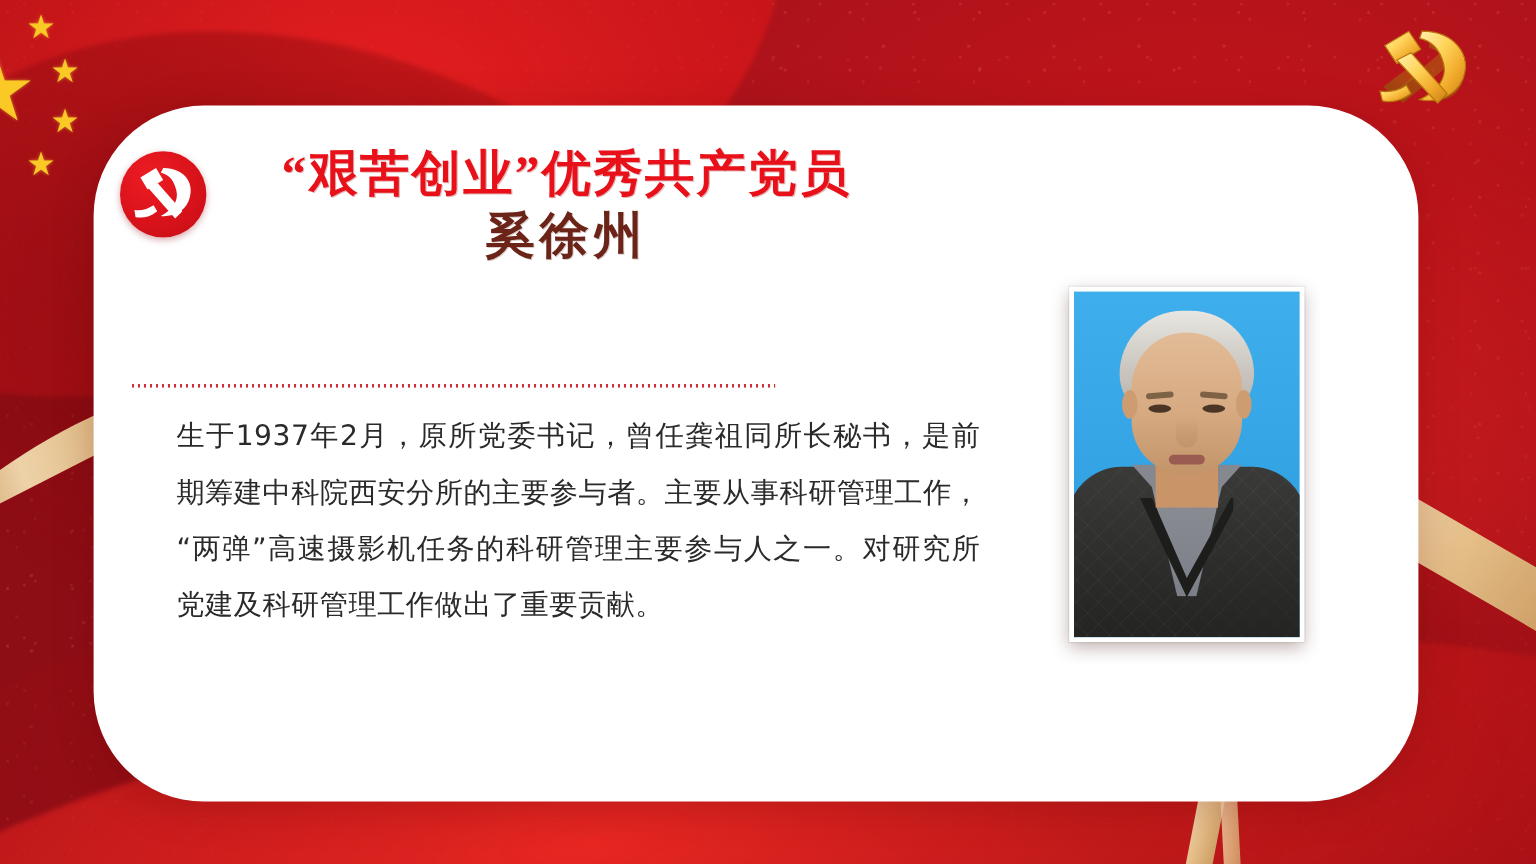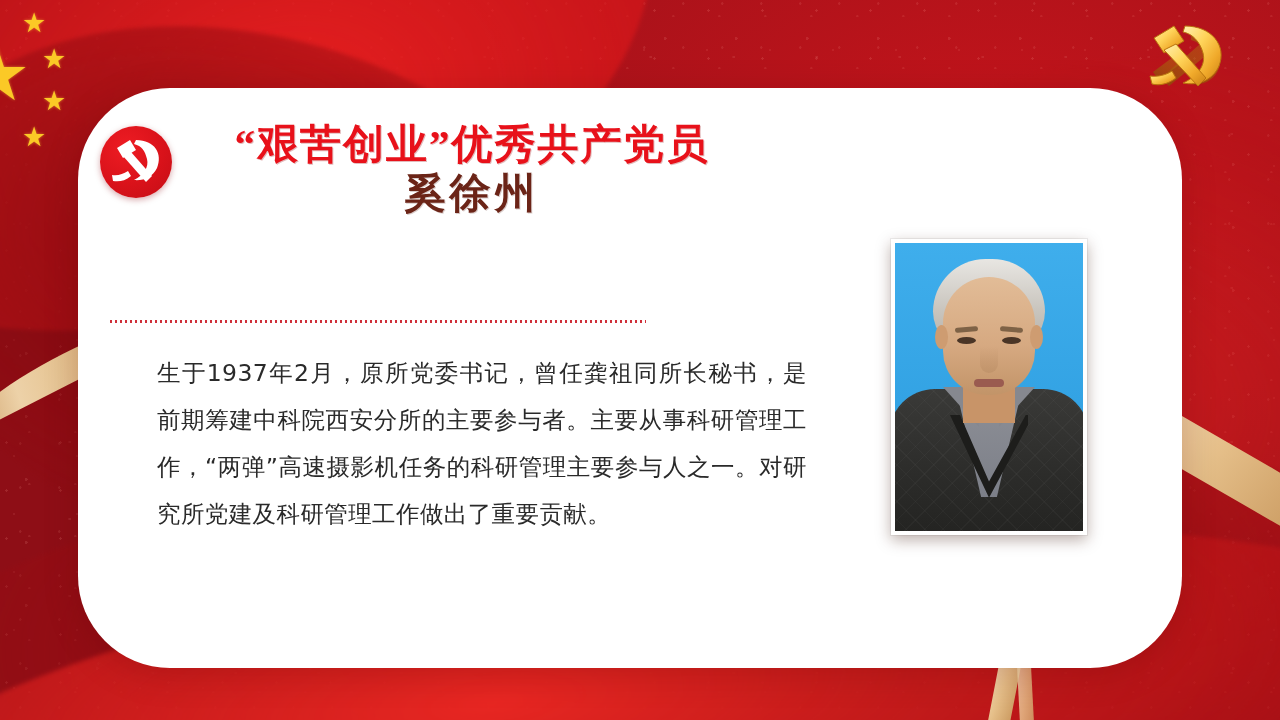--- a/index.html
+++ b/index.html
@@ -176,21 +176,21 @@
     font-weight: 700;
     font-size: 41px;
     letter-spacing: 2px;
     color: #E8111A;
     line-height: 1.18;
     white-space: nowrap;
     text-shadow: 1px 1px 0 rgba(150,8,12,.28);
   }
 
   .title-name {
-    font-family: Liberation Mono, monospace;
+    font-family: Liberation Serif, serif;
     font-weight: 700;
     font-size: 41px;
     letter-spacing: 4px;
     color: #6B2417;
     line-height: 1.28;
     margin-top: 2px;
     text-shadow: 1px 1px 0 rgba(80,22,12,.22);
   }
 
   
@@ -206,21 +206,21 @@
     position: absolute;
     left: 141px; top: 334px;
     width: 682px;
     font-family: "DejaVu Sans", "Liberation Sans", sans-serif;
     font-size: 23.5px;
     line-height: 47px;
     color: #2A2A2A;
     letter-spacing: .4px;
     text-align: justify;
   }
-  .body-text p { margin: 16px; }
+  .body-text p { margin: 6px; }
 
   
   .photo-frame {
     position: absolute;
     left: 891px; top: 239px;
     width: 196px; height: 296px;
     background: #ffffff;
     padding: 4px;
     box-sizing: border-box;
     box-shadow: 0 5px 14px rgba(60,20,10,.34), 0 0 0 1px rgba(0,0,0,.06);

